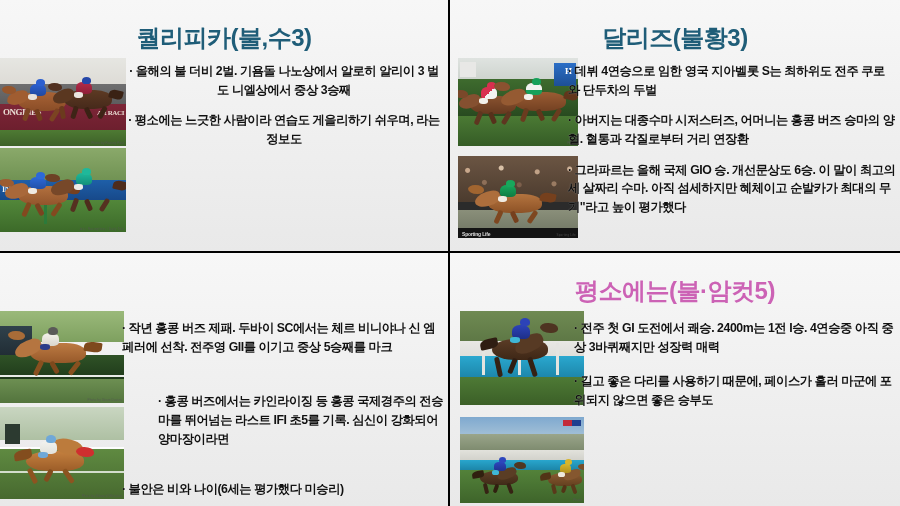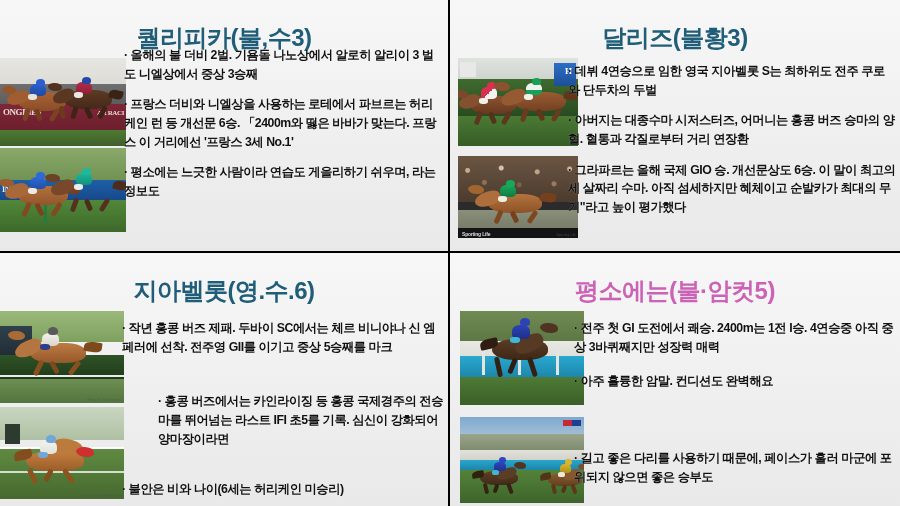--- a/index.html
+++ b/index.html
@@ -184,23 +184,22 @@
             <div class="tail" style="left:63px;top:9px;width:14px;height:9px;background:#4e2c1c;transform:rotate(12deg);"></div>
             <div class="silk" style="left:26px;top:1px;width:16px;height:12px;background:linear-gradient(180deg,#1fb89a,#12907a);"></div>
             <div class="helmet" style="left:32px;top:-4px;width:9px;height:7px;background:#1fb89a;"></div>
             <div class="jlegs" style="left:24px;top:12px;width:9px;height:6px;background:#ecece8;"></div>
           </div>
         </div>
         <div class="credit">출처: Racingfotos / Daily Tele</div>
       </div>
     </div>
 
-    <div class="bullets" style="left:124px;top:46px;width:320px;">
+    <div class="bullets" style="left:124px;top:62px;width:320px;text-align:center;">
       <p class="bullet">· 올해의 불 더비 2벌. 기욤돌 나노상에서 알로히 알리이 3 벌도 니엘상에서 중상 3승째</p>
-      <p class="bullet">· 프랑스 더비와 니엘상을 사용하는 로테에서 파브르는 허리케인 런 등 개선문 6승. 「2400m와 떯은 바바가 맞는다. 프랑스 이 거리에선 '프랑스 3세 No.1'</p>
       <p class="bullet">· 평소에는 느긋한 사람이라 연습도 게을리하기 쉬우며, 라는 정보도</p>
     </div>
   </section>
 
   <section class="quadrant q-tr">
     <h1 class="title" style="color: rgb(31, 93, 120);">달리즈(불황3)</h1>
 
     <div class="photos" style="top:58px;left:8px;width:120px;">
 
       <div class="photo" style="height:88px;">
@@ -266,21 +265,20 @@
     </div>
 
     <div class="bullets" style="left:118px;top:62px;width:328px;">
       <p class="bullet">· 데뷔 4연승으로 임한 영국 지아벨롯 S는 최하위도 전주 쿠로와 단두차의 두벌</p>
       <p class="bullet">· 아버지는 대종수마 시저스터즈, 어머니는 홍콩 버즈 승마의 양혈. 혈통과 각질로부터 거리 연장환</p>
       <p class="bullet">· 그라파르는 올해 국제 GIO 승. 개선문상도 6승. 이 말이 최고의 세 살짜리 수마. 아직 섬세하지만 혜체이고 순발카가 최대의 무기"라고 높이 평가했다</p>
     </div>
   </section>
 
   <section class="quadrant q-bl">
-    <h1 class="title" style="color: rgb(31, 93, 120);">지아벨롯(영.수.6)</h1>
 
     <div class="photos" style="top:58px;width:124px;">
 
       <div class="photo" style="height:92px;">
         <div class="scene">
           <div class="sky" style="height:34%;background:linear-gradient(180deg,#9ab97a,#7ea05f);"></div>
           <div class="board" style="left:0;top:16%;width:26%;height:34%;background:linear-gradient(180deg,#30414b,#202c34);"></div>
           <div class="hedge" style="top:48%;height:26%;background:linear-gradient(180deg,#2f5226,#1f3a1a);"></div>
           <div class="turf" style="height:26%;background:linear-gradient(180deg,#6d8f52,#53743d);"></div>
           <div class="rail" style="top:70%;"></div>
@@ -320,21 +318,21 @@
             <div class="jlegs" style="left:28px;top:11px;width:10px;height:6px;background:#6fa8d8;"></div>
           </div>
         </div>
         <div class="credit">Photo by Edward Whitaker</div>
       </div>
     </div>
 
     <div class="bullets" style="left:122px;top:66px;width:322px;">
       <p class="bullet" style="margin-bottom:36px;">· 작년 홍콩 버즈 제패. 두바이 SC에서는 체르 비니야나 신 엠페러에 선착. 전주영 GII를 이기고 중상 5승째를 마크</p>
       <p class="bullet" style="margin-bottom:32px;margin-left:36px;">· 홍콩 버즈에서는 카인라이징 등 홍콩 국제경주의 전승마를 뛰어넘는 라스트 IFI 초5를 기록. 심신이 강화되어 양마장이라면</p>
-      <p class="bullet">· 불안은 비와 나이(6세는 허리케인 미승리)</p>
+      <p class="bullet">· 불안은 비와 나이(6세는 평가했다 미승리)</p>
     </div>
   </section>
 
   <section class="quadrant q-br">
     <h1 class="title" style="color: rgb(204, 98, 181);">평소에는(불·암컷5)</h1>
 
     <div class="photos" style="top:58px;left:10px;width:124px;">
 
       <div class="photo" style="height:94px;">
         <div class="scene">
@@ -393,18 +391,17 @@
             <div class="helmet" style="left:27px;top:-6px;width:7px;height:6px;background:#d8b52c;"></div>
             <div class="jlegs" style="left:20px;top:7px;width:7px;height:5px;background:#efe9dc;"></div>
           </div>
         </div>
         <div class="credit">Photo</div>
       </div>
     </div>
 
     <div class="bullets" style="left:124px;top:66px;width:322px;">
       <p class="bullet" style="margin-bottom:16px;">· 전주 첫 GI 도전에서 쾌승. 2400m는 1전 I승. 4연승중 아직 중상 3바퀴째지만 성장력 매력</p>
-      <p class="bullet" style="margin-bottom:58px;">· 아주 훌륭한 암말. 컨디션도 완벽해요</p>
       <p class="bullet">· 길고 좋은 다리를 사용하기 때문에, 페이스가 흘러 마군에 포위되지 않으면 좋은 승부도</p>
     </div>
   </section>
 
 </div>
 
 </body></html>

